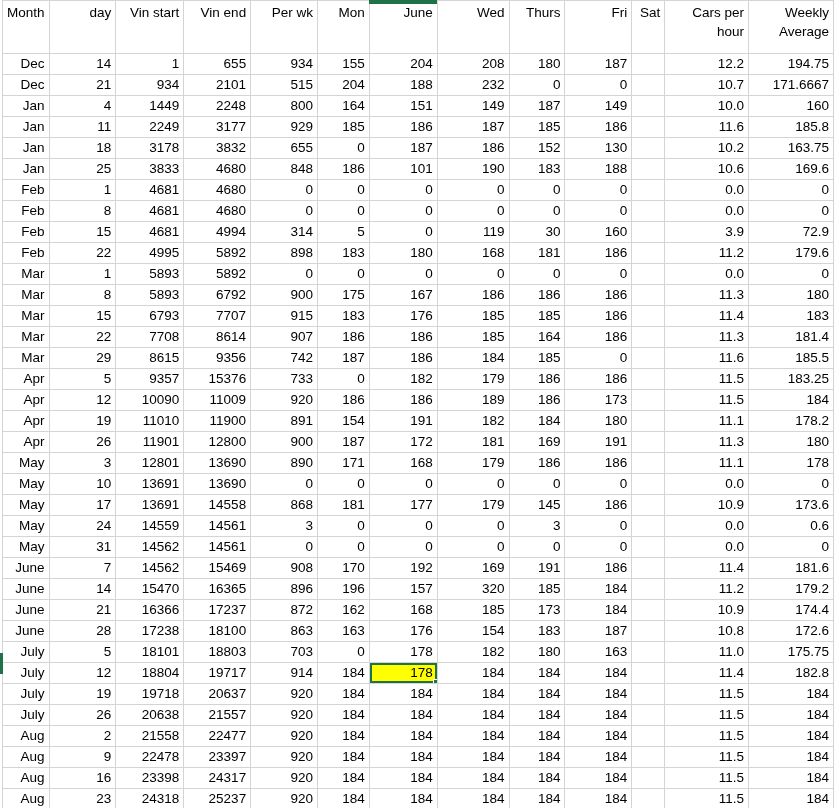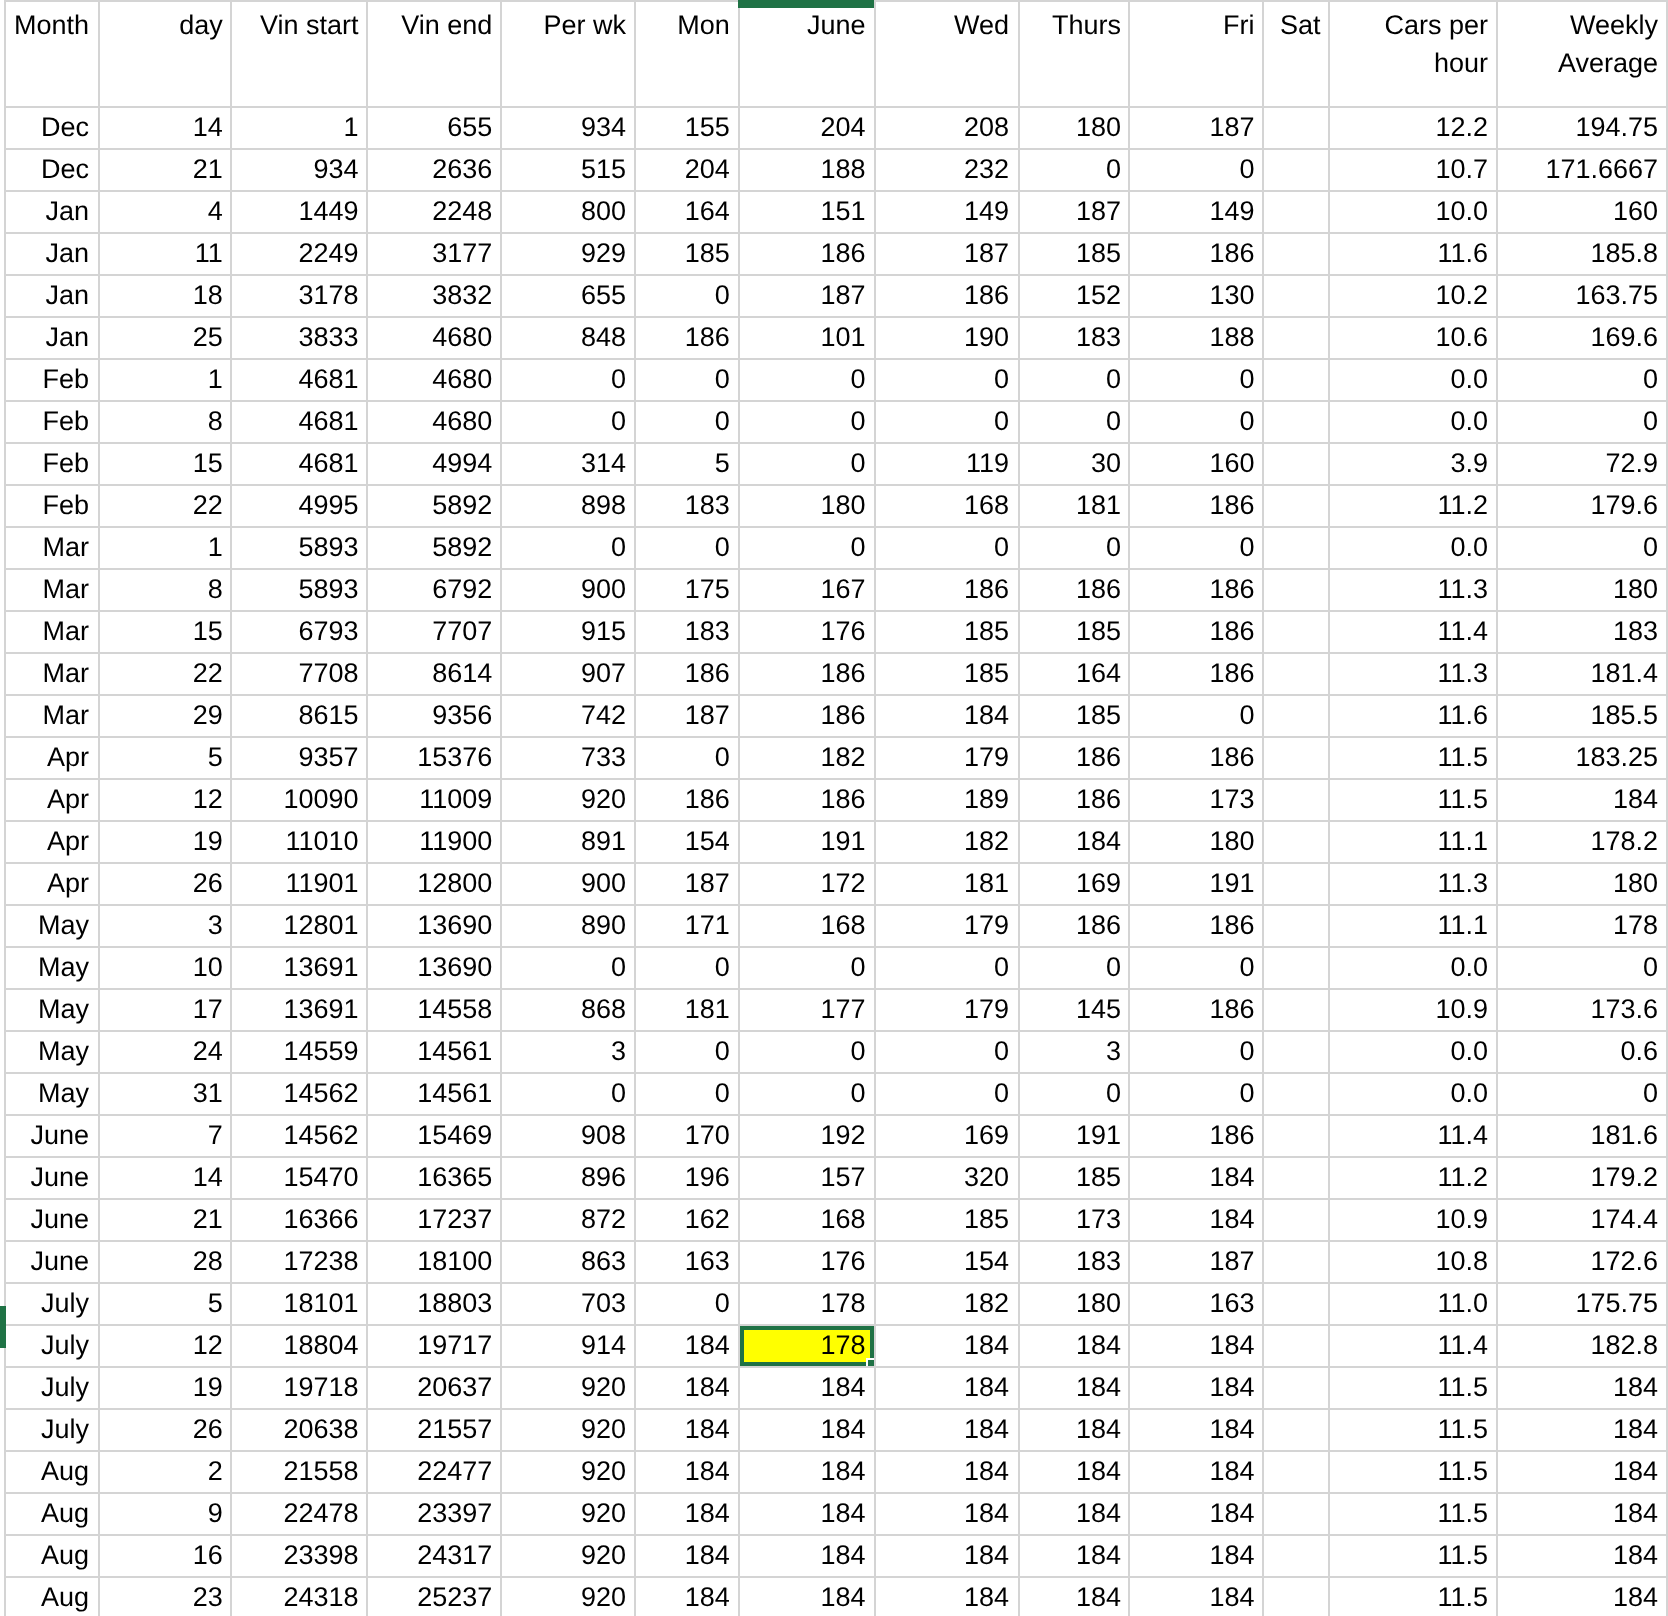--- a/index.html
+++ b/index.html
@@ -129,21 +129,21 @@
           <td>180</td>
           <td>187</td>
           <td></td>
           <td>12.2</td>
           <td>194.75</td>
         </tr>
         <tr>
           <td>Dec</td>
           <td>21</td>
           <td>934</td>
-          <td>2636</td>
+          <td>2101</td>
           <td>515</td>
           <td>204</td>
           <td>188</td>
           <td>232</td>
           <td>0</td>
           <td>0</td>
           <td></td>
           <td>10.7</td>
           <td>171.6667</td>
         </tr>

